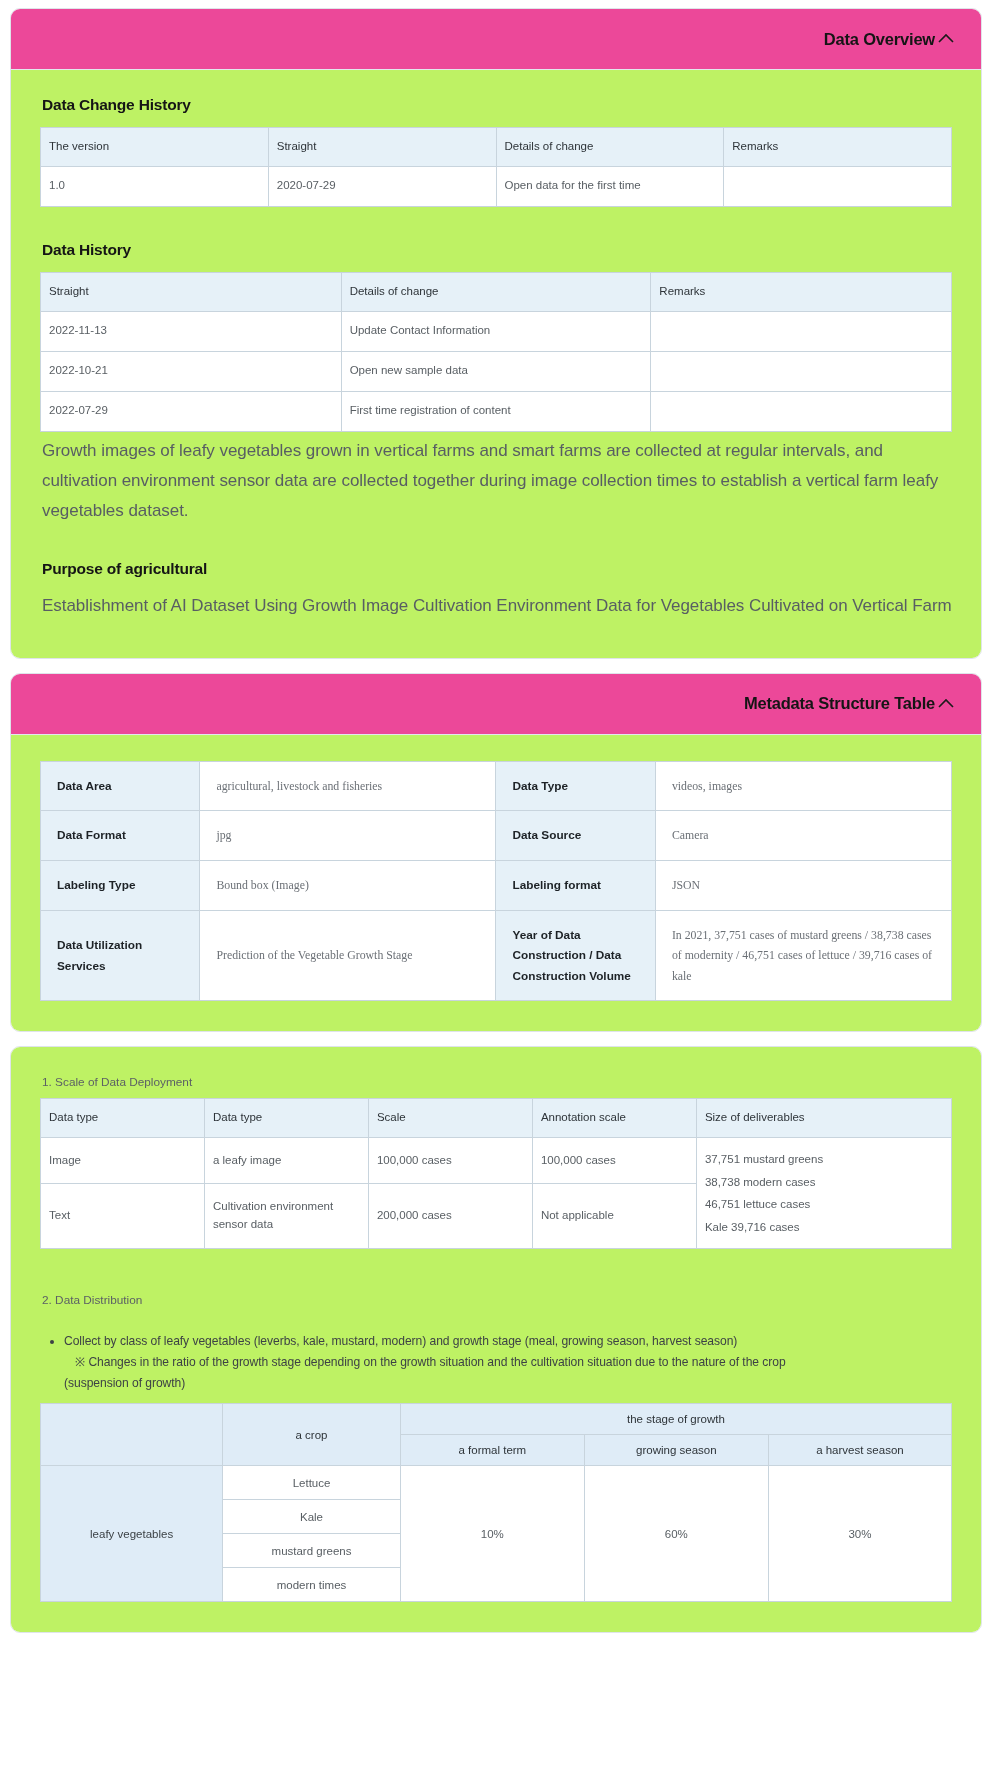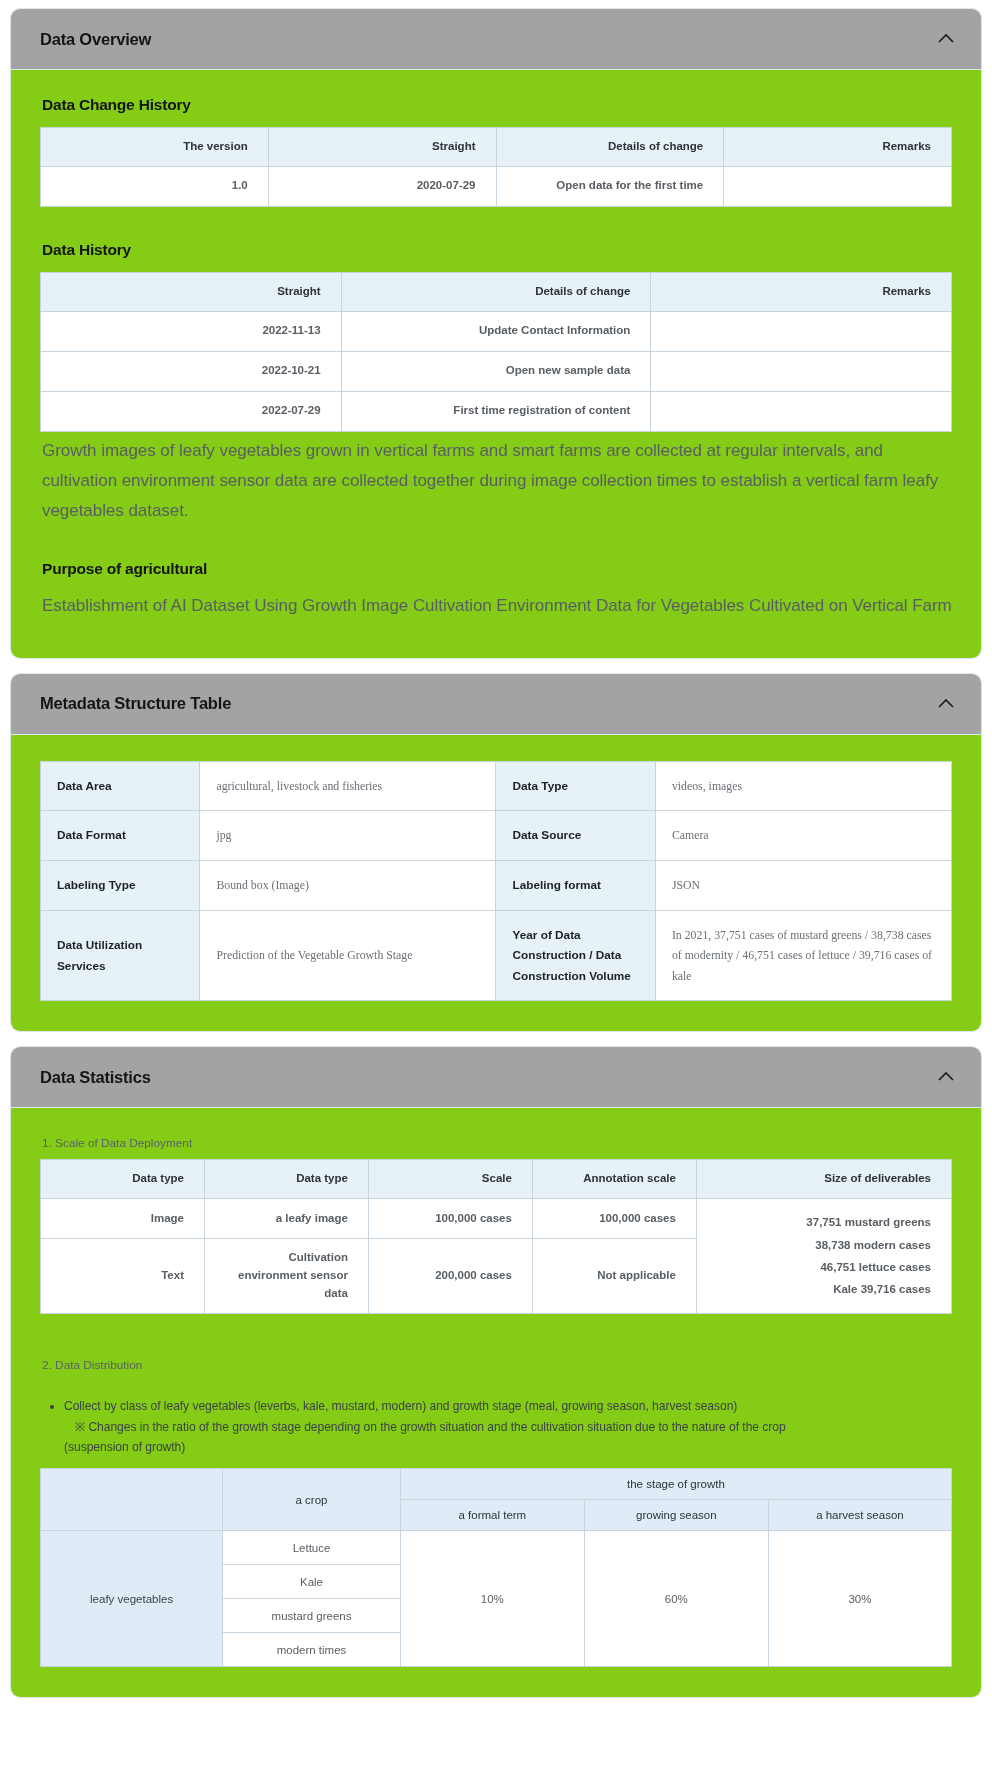--- a/index.html
+++ b/index.html
@@ -18,40 +18,40 @@
     background: #ffffff;
     border: 1px solid #dfe4ea;
     border-radius: 10px;
     margin-bottom: 14px;
     overflow: hidden;
   }
 
   .card-head {
     display: flex;
     align-items: center;
-    justify-content: space-between;
+    justify-content: flex-end;
     padding: 19px 24px 19px 29px;
-    background: #a3a3a3;
+    background: #ec4899;
     border-bottom: 1px solid #e3e8ee;
   }
   .card-title {
     font-size: 16.5px;
     font-weight: bold;
     color: #151515;
     letter-spacing: -0.2px;
   }
   .chevron {
     width: 22px; height: 22px;
     display: flex; align-items: center; justify-content: center;
     cursor: pointer;
   }
   .chevron svg { display:block; }
 
   .card-body {
-    background: #84cc16;
+    background: #bef264;
     padding: 26px 29px 30px 29px;
   }
 
   .sec-title {
     font-size: 15.5px;
     font-weight: bold;
     color: #151515;
     margin: 0 0 13px 2px;
     letter-spacing: -0.2px;
   }
@@ -59,25 +59,25 @@
 
   table.grid {
     width: 100%;
     border-collapse: collapse;
     table-layout: fixed;
     background: #ffffff;
     margin-bottom: 4px;
   }
   table.grid th, table.grid td {
     border: 1px solid #c8d4dd;
-    padding: 10px 20px;
+    padding: 10px 8px;
     font-size: 11.5px;
     color: #585e63;
-    text-align: right;
-    font-weight: bold;
+    text-align: left;
+    font-weight: normal;
     line-height: 1.55;
     vertical-align: middle;
   }
   table.grid th {
     background: #e6f1f8;
     color: #2e3439;
     font-size: 11.5px;
     height: 34px;
   }
   table.grid td { height: 40px; background:#fff; }
@@ -273,28 +273,20 @@
           <td class="val">Prediction of the Vegetable Growth Stage</td>
           <td class="key">Year of Data Construction / Data Construction Volume</td>
           <td class="val">In 2021, 37,751 cases of mustard greens / 38,738 cases of modernity / 46,751 cases of lettuce / 39,716 cases of kale</td>
         </tr>
       </tbody>
     </table>
   </div>
 </div>
 
 <div class="card">
-  <div class="card-head">
-    <div class="card-title">Data Statistics</div>
-    <div class="chevron">
-      <svg width="22" height="22" viewBox="0 0 22 22">
-          <path d="M4 14 L11 7 L18 14" fill="none" stroke="#1b1b1b" stroke-width="1.6"></path>
-        </svg>
-    </div>
-  </div>
   <div class="card-body">
 
     <div class="stat-label">1. Scale of Data Deployment</div>
 
     <table class="grid">
       <colgroup>
           <col style="width:18%">
           <col style="width:18%">
           <col style="width:18%">
           <col style="width:18%">

